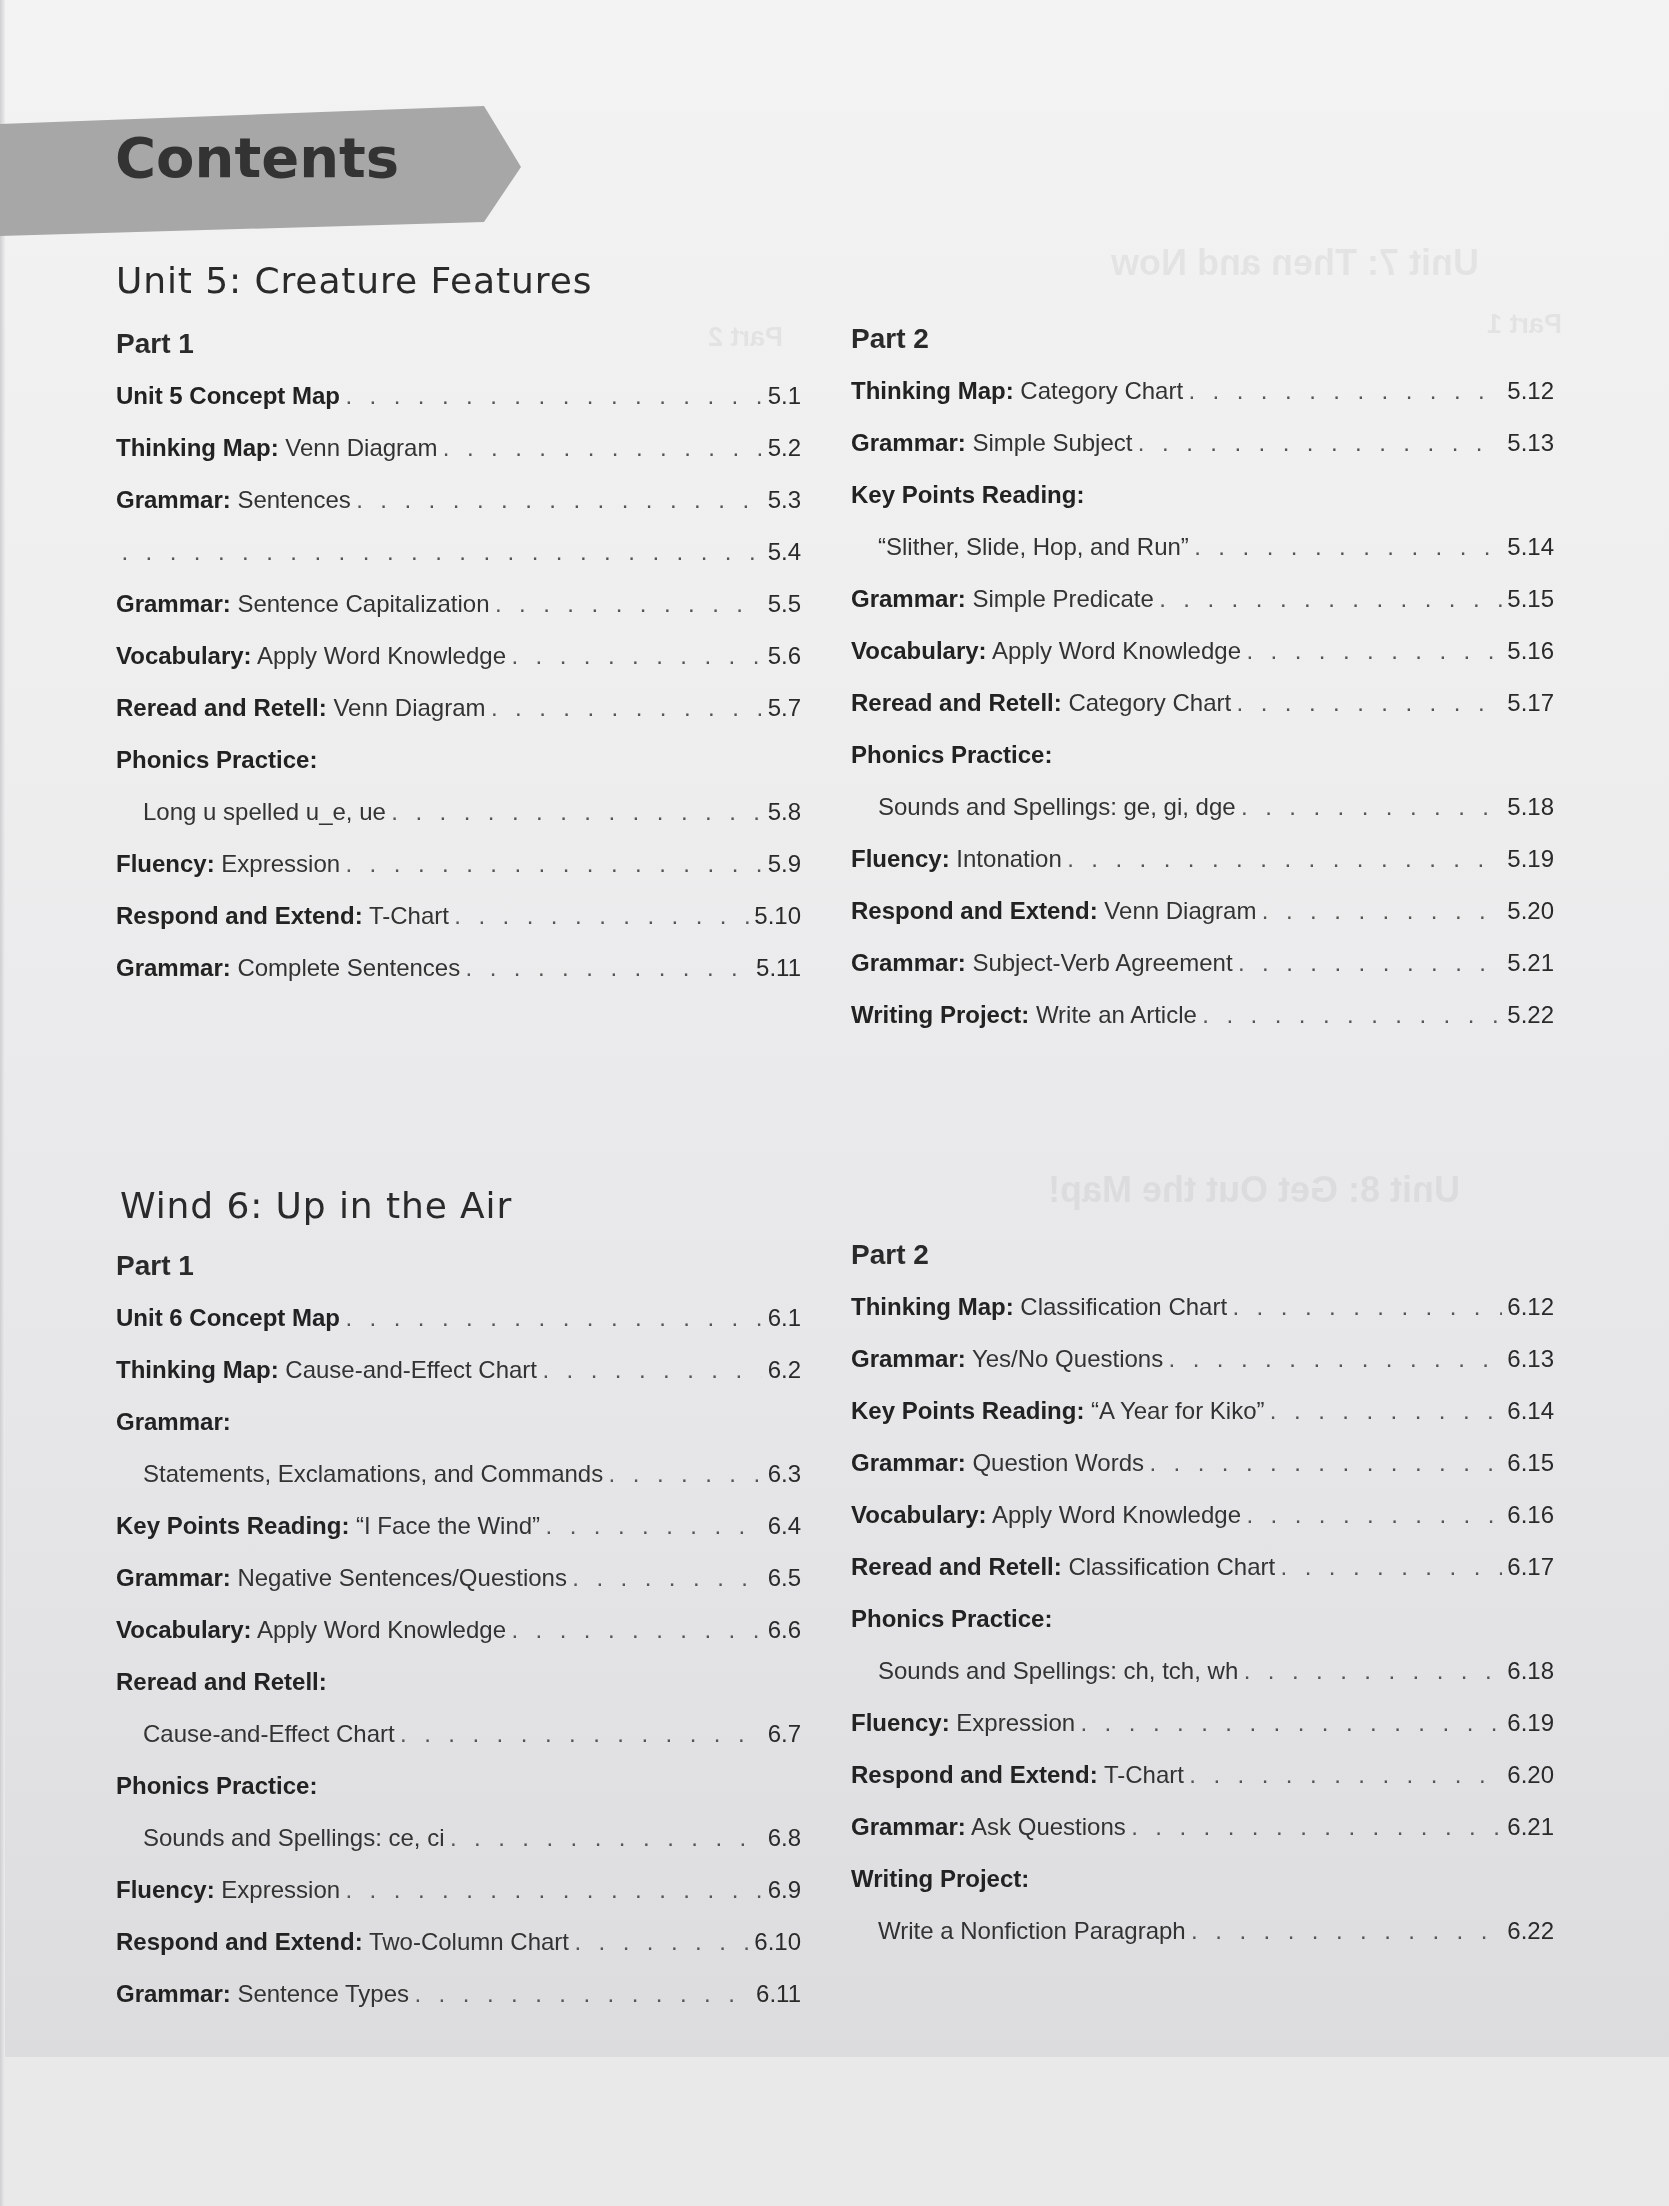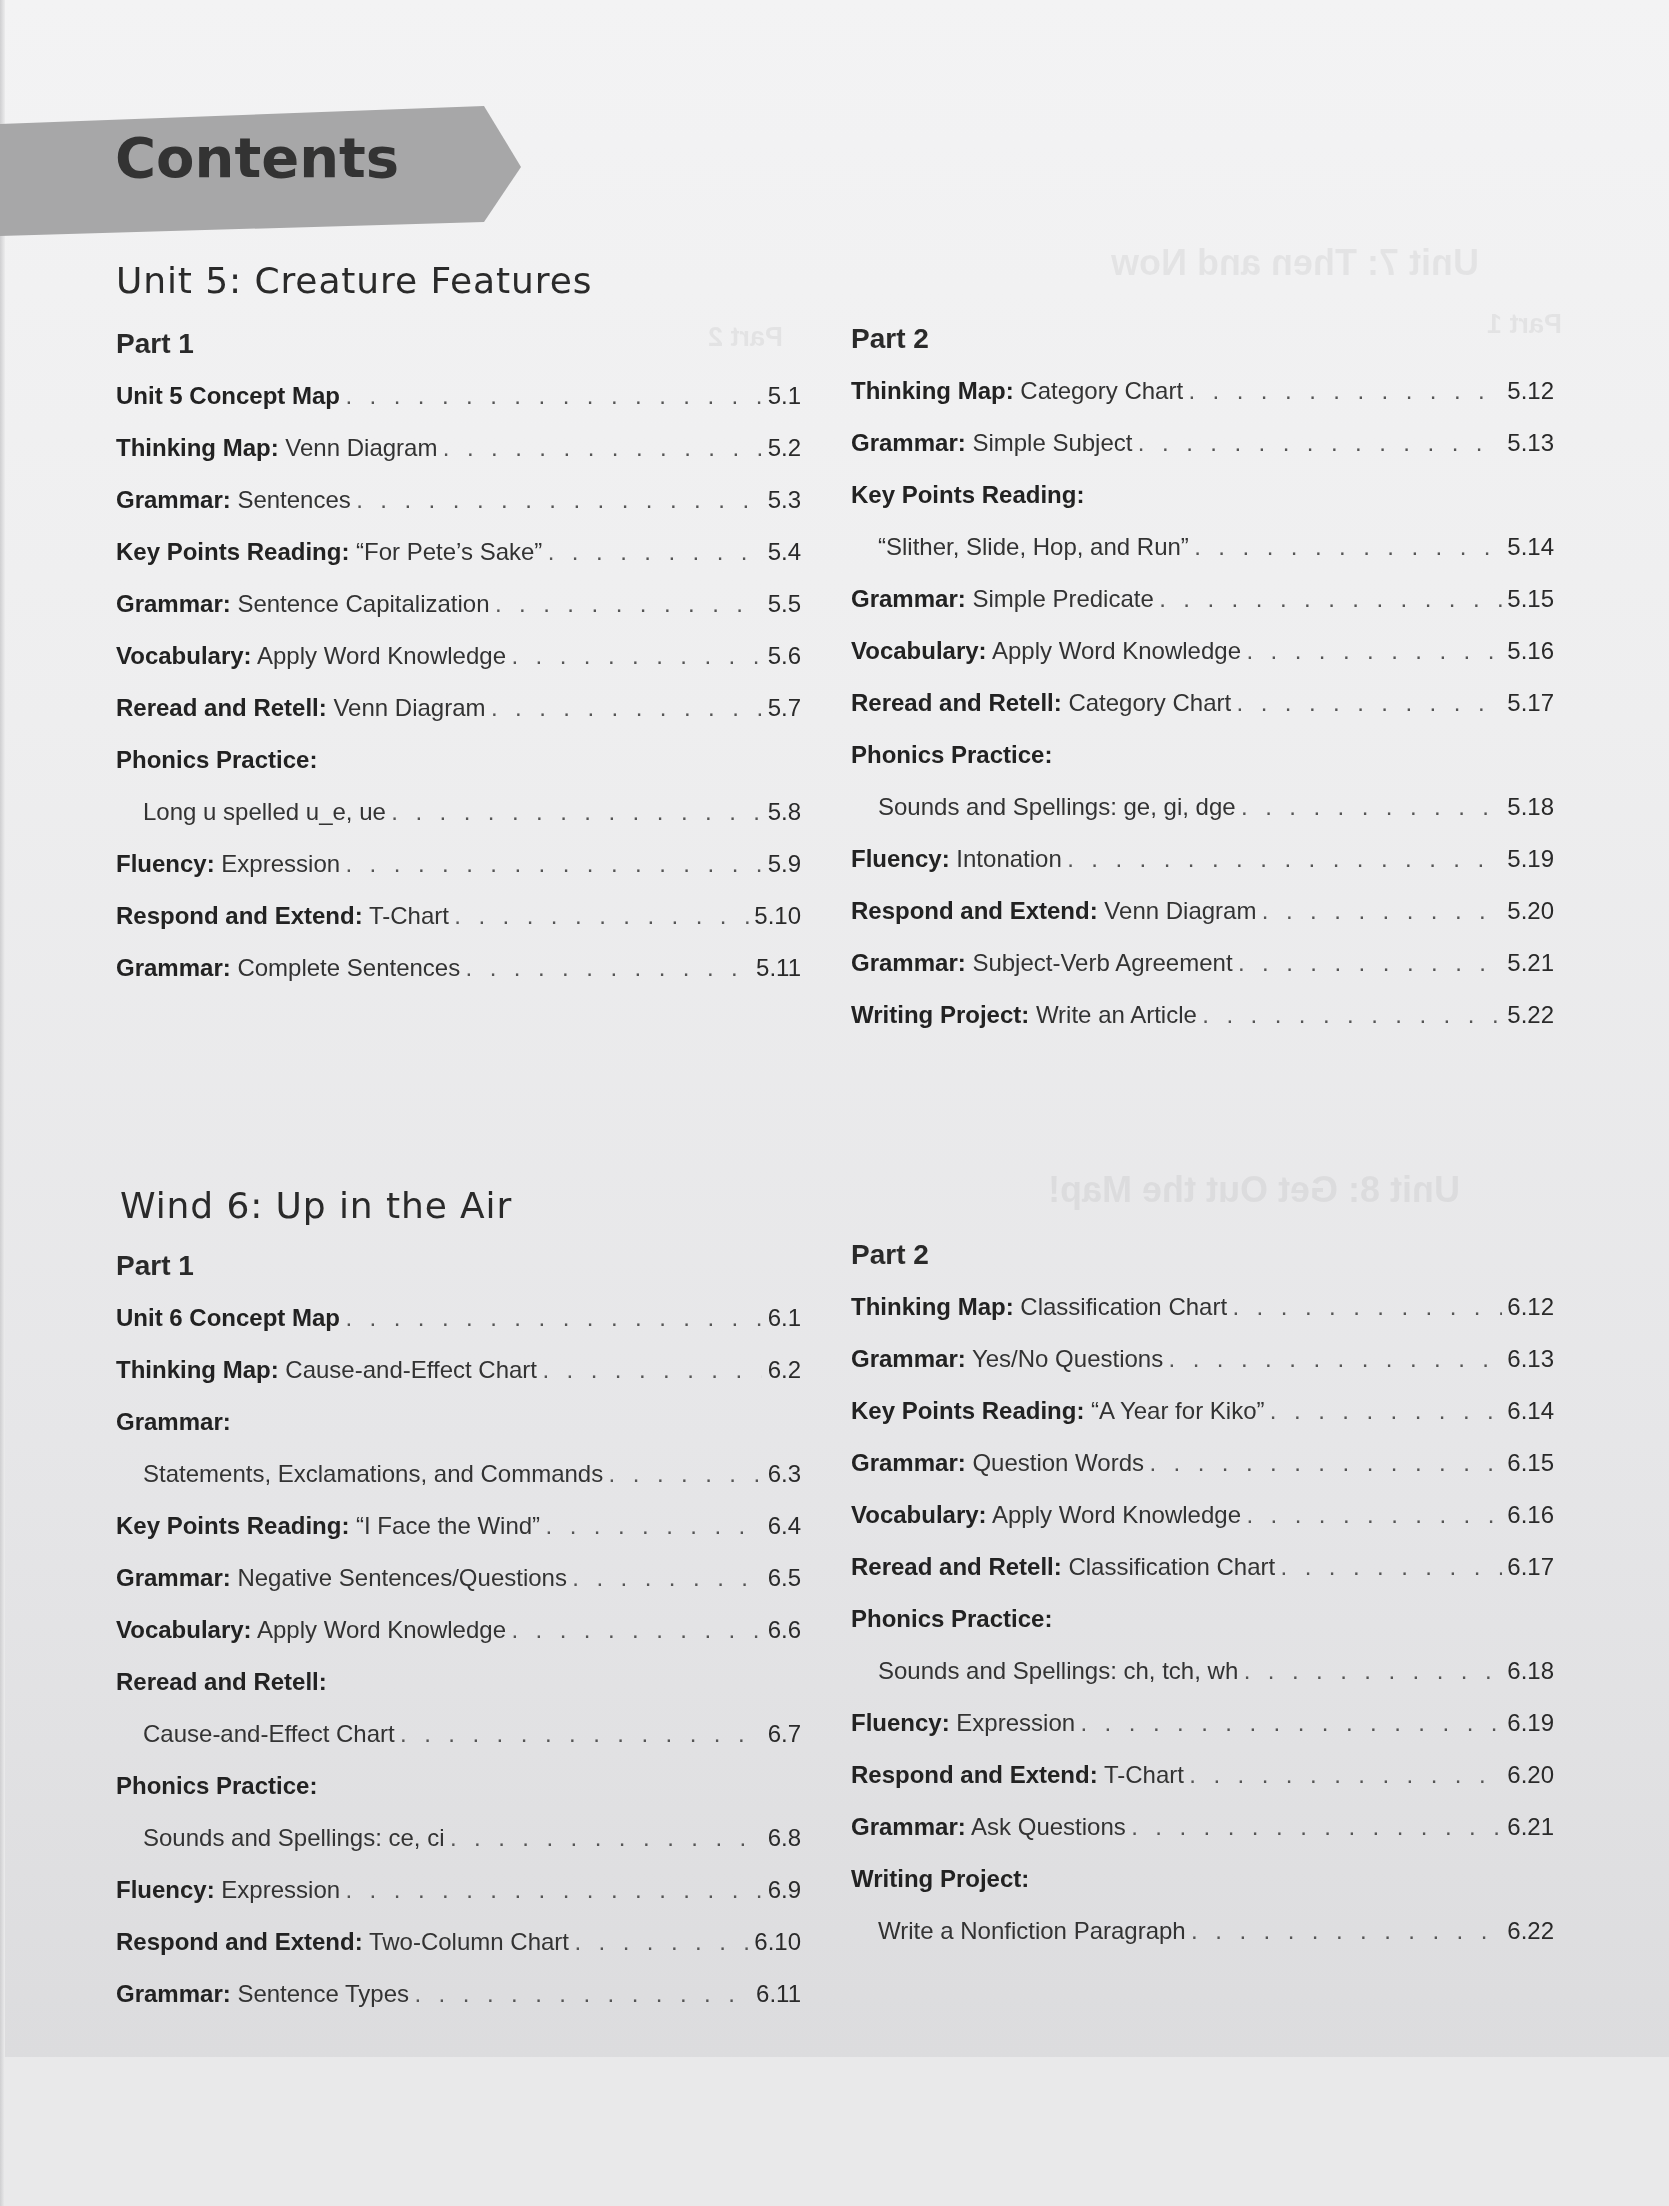--- a/index.html
+++ b/index.html
@@ -87,21 +87,20 @@
         <span class="row-text"><span class="row-bold">Thinking Map:</span><span class="row-plain" style="white-space: pre;"> Venn Diagram</span></span>
         <span class="dots"></span>
         <span class="page-num">5.2</span>
       </div>
       <div class="row">
         <span class="row-text"><span class="row-bold">Grammar:</span><span class="row-plain" style="white-space: pre;"> Sentences</span></span>
         <span class="dots"></span>
         <span class="page-num">5.3</span>
       </div>
       <div class="row">
-        <span class="row-text"><span class="row-bold">Key Points Reading:</span><span class="row-plain" style="white-space: pre;"> “For Pete’s Sake”</span></span>
         <span class="dots"></span>
         <span class="page-num">5.4</span>
       </div>
       <div class="row">
         <span class="row-text"><span class="row-bold">Grammar:</span><span class="row-plain" style="white-space: pre;"> Sentence Capitalization</span></span>
         <span class="dots"></span>
         <span class="page-num">5.5</span>
       </div>
       <div class="row">
         <span class="row-text"><span class="row-bold">Vocabulary:</span><span class="row-plain" style="white-space: pre;"> Apply Word Knowledge</span></span>

